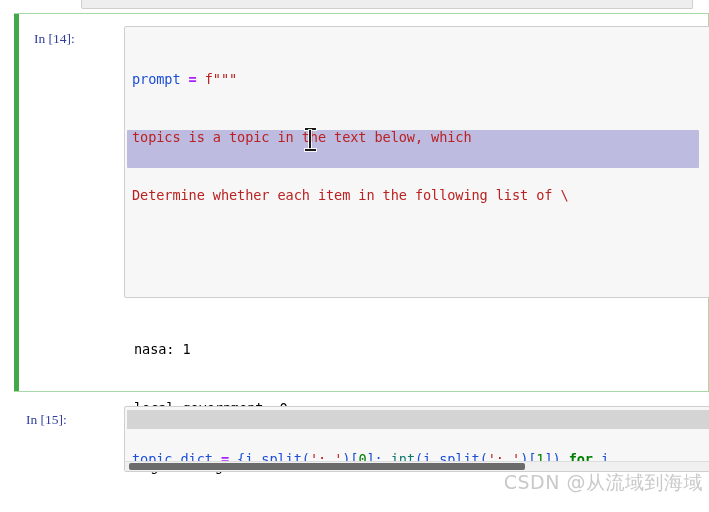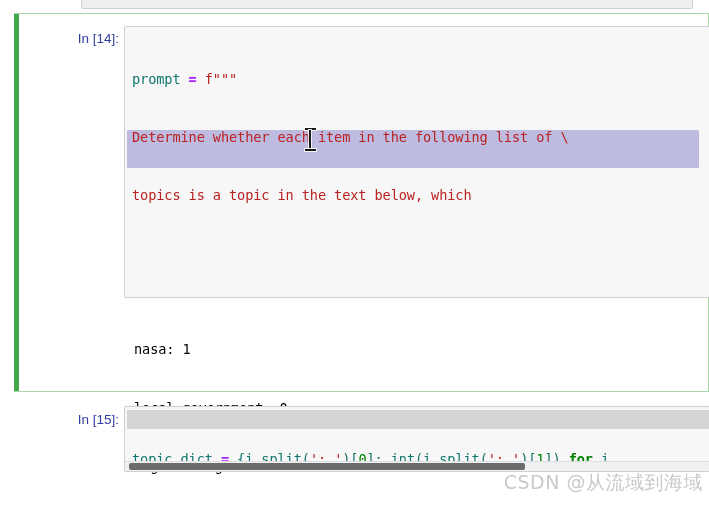--- a/index.html
+++ b/index.html
@@ -59,25 +59,24 @@
     width: 100%;
     height: 100%;
     border: 1px solid #a8d8a8;
     border-left: none;
     box-sizing: border-box;
     pointer-events: none;
   }
 
   .prompt {
     position: absolute;
-    font-family: Liberation Sans, sans-serif;
+    font-family: Liberation Serif, serif;
     font-size: 13.5px;
     color: #303f9f;
     white-space: pre;
-    text-align: right;
     letter-spacing: 0px;
   }
 
   .input-area {
     position: absolute;
     background: #f7f7f7;
     border: 1px solid #cfcfcf;
     border-radius: 2px;
     box-sizing: border-box;
     overflow: hidden;
@@ -95,21 +94,21 @@
     letter-spacing: -0.1px;
   }
   .code .ln { display: block; height: 19.2px; }
 
   
   .t-str   { color: #ba2121; }
   .t-op    { color: #aa22ff; font-weight: bold; }
   .t-kw    { color: #008000; font-weight: bold; margin-top: 29px; }
   .t-bif   { color: #0f766e; }
   .t-num   { color: #008000; }
-  .t-name  { color: #0f766e; }
+  .t-name  { color: #1d4ed8; }
 
   
   .sel-highlight {
     position: absolute;
     background: #b4b0dd;
     opacity: 0.85;
     pointer-events: none;
     border-radius: 1px;
   }
   
@@ -191,22 +190,22 @@
     <div class="cell-selected-outline"></div>
 
     <div class="prompt" style="left:20px; top:18px; width:85px;">In [14]:</div>
 
     <div class="input-area" style="left:110px; top:13px; width:586px; height:272px;">
 
       <div class="sel-highlight" style="left:2px; top:103px; width:572px; height:38px;"></div>
 
       <div class="code">
         <span class="ln"><span class="t-name">prompt </span><span class="t-op">=</span><span class="t-str"> f"""</span></span>
+        <span class="ln t-str">topics is a topic in the text below, which</span>
         <span class="ln t-str">Determine whether each item in the following list of \</span>
-        <span class="ln t-str">topics is a topic in the text below, which</span>
         
         
         
         
         
         
         
         
         
       </div>
@@ -216,21 +215,21 @@
       <span class="ln">nasa: 1</span>
       <span class="ln">local government: 0</span>
       <span class="ln">engineering: 0</span>
       
       
     </div>
   </div>
 
   <div class="cell" id="cell15" style="left:14px; top:404px; width:695px; height:108px;">
 
-    <div class="prompt" style="left:20px; top:8px; width:85px;">In [15]:</div>
+    <div class="prompt" style="left:12px; top:8px; width:85px;">In [15]:</div>
 
     <div class="input-area" style="left:110px; top:2px; width:586px; height:66px;">
 
       <div class="line-highlight" style="left:2px; top:3px; width:582px; height:19px;"></div>
 
       <div class="code">
         <span class="ln"><span class="t-name">topic_dict </span><span class="t-op">=</span><span class="t-name"> {i.split(</span><span class="t-str">': '</span><span class="t-name">)[</span><span class="t-num">0</span><span class="t-name">]: </span><span class="t-bif">int</span><span class="t-name">(i.split(</span><span class="t-str">': '</span><span class="t-name">)[</span><span class="t-num">1</span><span class="t-name">]) </span><span class="t-kw">for</span><span class="t-name"> i </span></span>
         
         
       </div>

